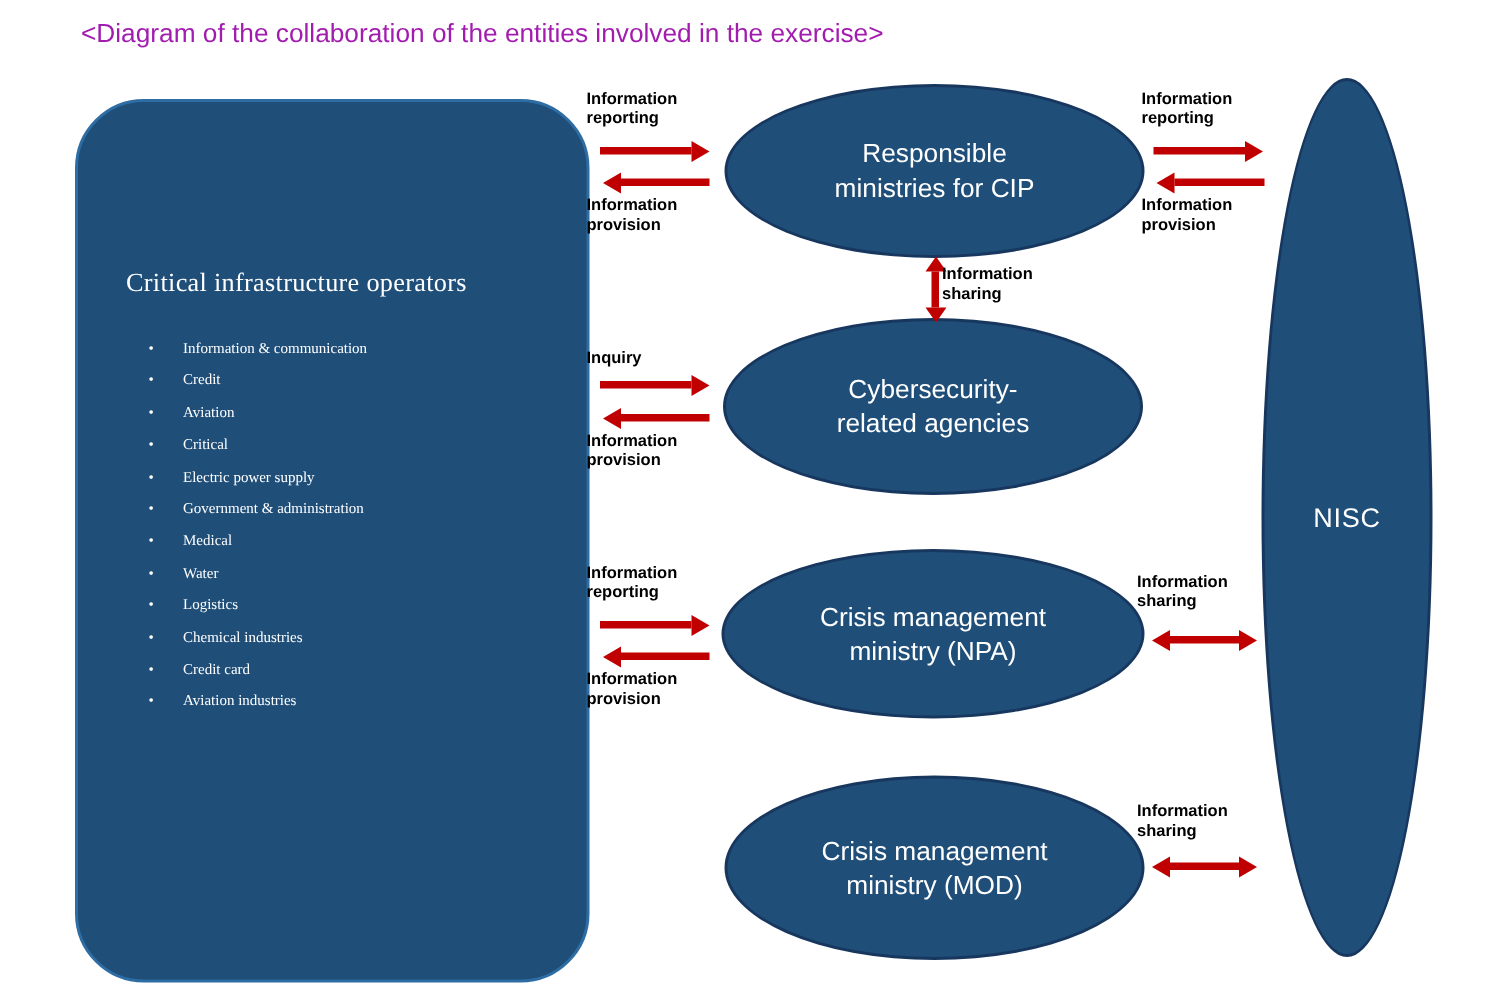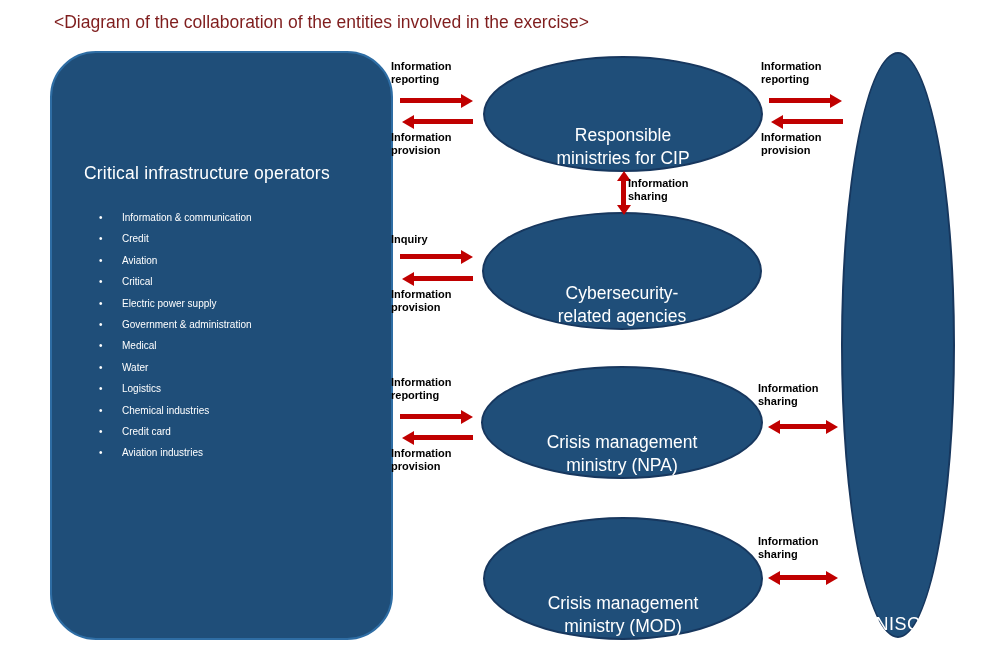--- a/index.html
+++ b/index.html
@@ -7,37 +7,37 @@
     --blue-edge:#17375e;
     --box-edge:#2e6da4;
     --red:#c00000;
   }
   html,body{margin:0;padding:0;background:#fff;}
   #stage{
     position:relative;width:1000px;height:660px;background:#ffffff;overflow:hidden;
     font-family:"Liberation Sans","DejaVu Sans",sans-serif;
   }
   .page-title{
-    position:absolute;left:54px;top:12px;font-size:17.5px;color:#7f1d1d;white-space:nowrap;
+    position:absolute;left:54px;top:12px;font-size:17.5px;color:#a21caf;white-space:nowrap;
   }
   
   .opbox{
-    position:absolute;left:50px;top:51px;width:343px;height:589px;box-sizing:border-box;
-    background:var(--blue);border:2px solid var(--box-edge);border-radius:46px;color:#fff;
+    position:absolute;left:50px;top:66px;width:343px;height:589px;box-sizing:border-box;
+    background:var(--blue);border:2px solid var(--box-edge);border-radius:46px;color:#fff;font-family:Liberation Serif, serif;
   }
   .opbox-title{position:absolute;left:32px;top:110px;font-size:17.5px;letter-spacing:.2px;}
   .oplist{position:absolute;left:35px;top:142px;margin:12px;padding:0;list-style:none;
     font-size:10px;line-height:21.4px;}
   .oplist li{position:relative;padding-left:23px;}
   .oplist li::before{content:"\2022";position:absolute;left:0;top:0;}
   
   .ellipse{
     position:absolute;box-sizing:border-box;background:var(--blue);
     border:2px solid var(--blue-edge);border-radius:50%;
-    display:flex;align-items:flex-end;justify-content:center;
+    display:flex;align-items:center;justify-content:center;
     color:#fff;text-align:center;
   }
   .ellipse span{white-space:pre-line;font-size:17.5px;line-height:23px;}
   .ellipse.nisc span{font-size:18px;letter-spacing:.5px;}
   
   .alabel{
     position:absolute;font-size:11px;font-weight:bold;line-height:13px;color:#000;
     text-align:left;white-space:pre-line;
   }
   

